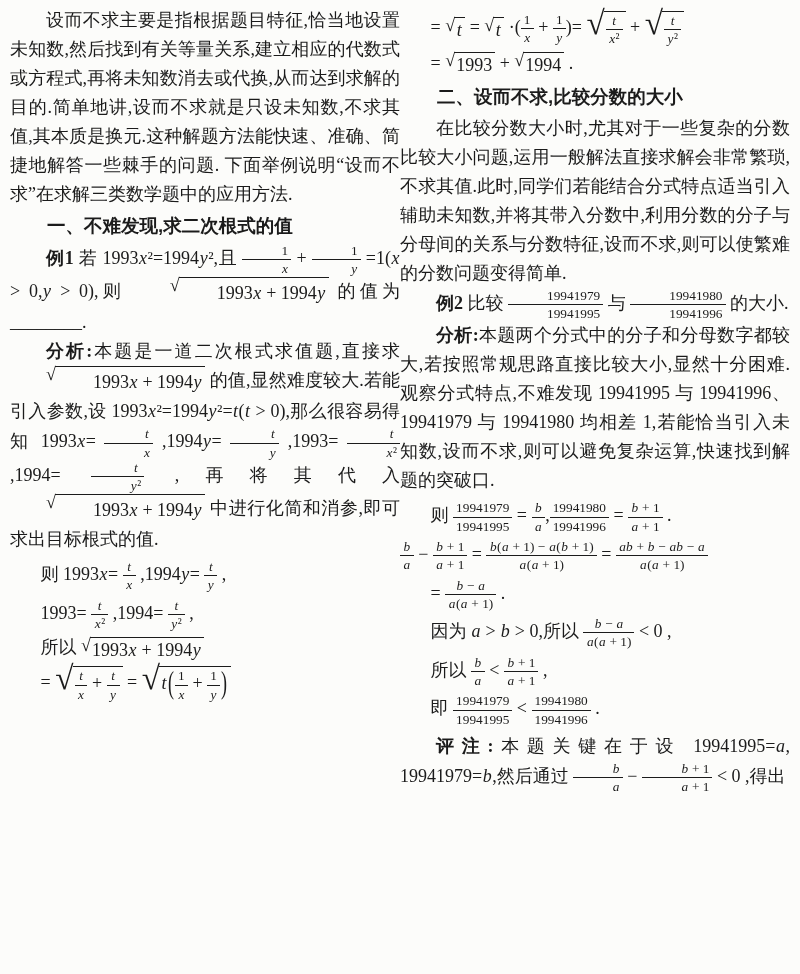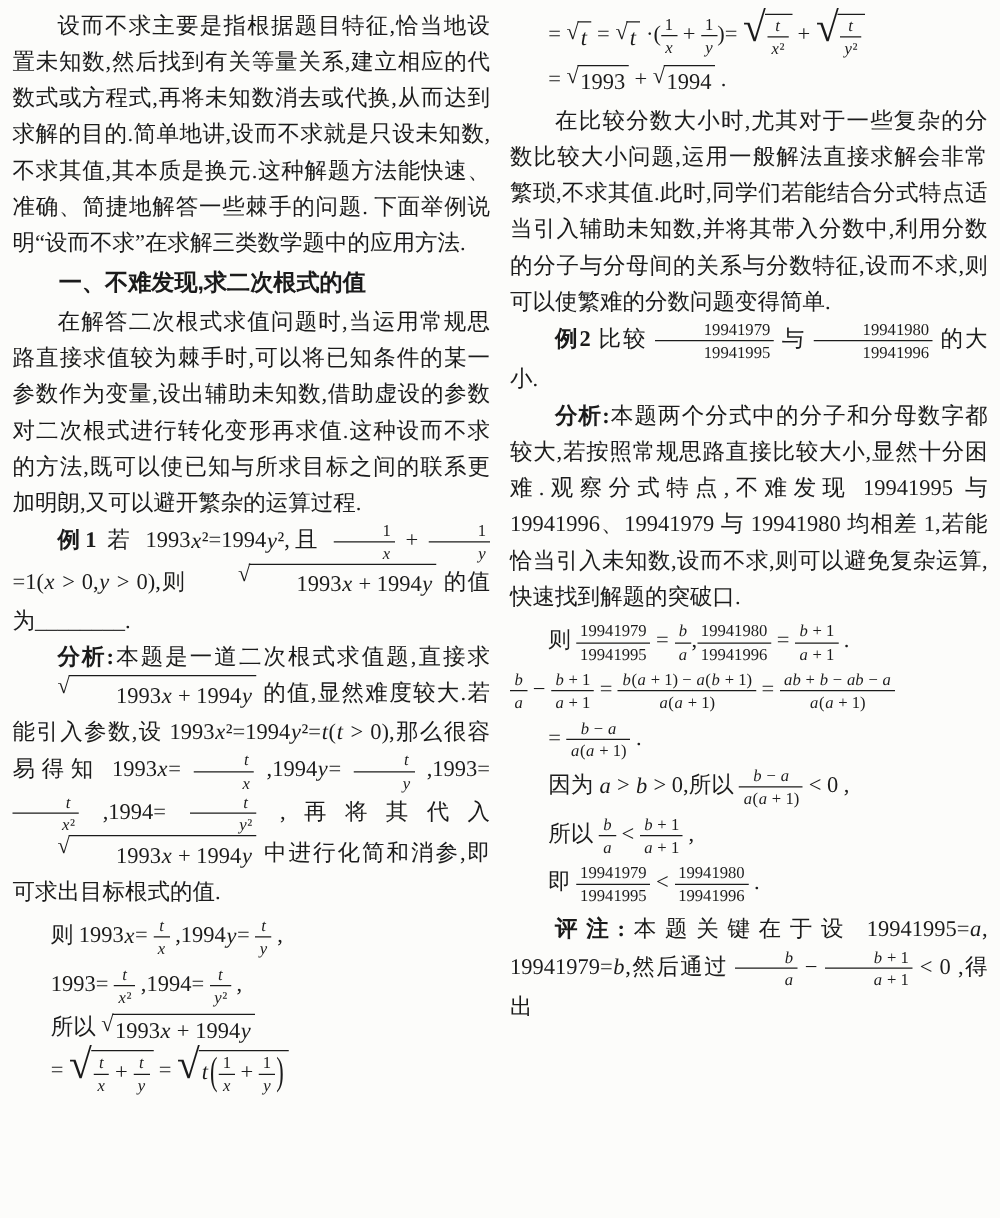--- a/index.html
+++ b/index.html
@@ -2,21 +2,21 @@
 <html lang="zh"><head>
 <meta charset="utf-8">
 <style>
   html,body{margin:0;padding:0;}
   body{
     width:800px;height:974px;overflow:hidden;
     background:#fcfcfa;color:#1b1b1b;
     font-family:"Liberation Serif","DejaVu Serif",serif;
     font-size:18px;
   }
-  .page{display:flex;gap:16px;padding:6px 10px 0 10px;box-sizing:border-box;height:100%;}
+  .page{display:flex;padding:6px 10px 0 10px;box-sizing:border-box;height:100%;}
   .col{flex:1;min-width:0;}
   .para{margin:0;text-indent:2em;text-align:justify;line-height:29px;}
   .head{
     margin:2px 0;text-indent:2em;
     font-family:"Liberation Sans","DejaVu Sans",sans-serif;
     font-size:18.5px;font-weight:bold;line-height:30px;
   }
   .math-line{margin:5px 0 5px 1.7em;line-height:1.25;white-space:nowrap;}
   .math-line.flush{margin-left:0;}
   .lbl{font-weight:bold;}
@@ -30,21 +30,20 @@
   .sqrt.tall .sign{font-size:1.85em;line-height:0.72;transform:translateY(0);}
   .bigp{display:inline-block;transform:scaleY(1.75);padding:0 1px;}
 </style>
 </head>
 <body style="background: rgb(252, 252, 250); color: rgb(27, 27, 27);">
 
 <div class="page">
   <div class="col" id="col-left">
       <p class="para">设而不求主要是指根据题目特征,恰当地设置未知数,然后找到有关等量关系,建立相应的代数式或方程式,再将未知数消去或代换,从而达到求解的目的.简单地讲,设而不求就是只设未知数,不求其值,其本质是换元.这种解题方法能快速、准确、简捷地解答一些棘手的问题. 下面举例说明“设而不求”在求解三类数学题中的应用方法.</p>
       <h3 class="head">一、不难发现,求二次根式的值</h3>
-      <p class="para">在解答二次根式求值问题时,当运用常规思路直接求值较为棘手时,可以将已知条件的某一参数作为变量,设出辅助未知数,借助虚设的参数对二次根式进行转化变形再求值.这种设而不求的方法,既可以使已知与所求目标之间的联系更加明朗,又可以避开繁杂的运算过程.</p>
       <p class="para"><span class="lbl">例1</span>  若 1993<i class="v">x</i>²=1994<i class="v">y</i>²,且 <span class="frac"><span class="num">1</span><span class="den"><i class="v">x</i></span></span> + <span class="frac"><span class="num">1</span><span class="den"><i class="v">y</i></span></span> =1(<i class="v">x</i> &gt; 0,<i class="v">y</i> &gt; 0),则 <span class="sqrt">
           <span class="sign">√</span>
           <span class="rad">1993<i class="v">x</i> + 1994<i class="v">y</i></span>
         </span> 的值为________.</p>
       <p class="para"><span class="lbl">分析:</span>本题是一道二次根式求值题,直接求 <span class="sqrt">
           <span class="sign">√</span>
           <span class="rad">1993<i class="v">x</i> + 1994<i class="v">y</i></span>
         </span> 的值,显然难度较大.若能引入参数,设 1993<i class="v">x</i>²=1994<i class="v">y</i>²=<i class="v">t</i>(<i class="v">t</i> &gt; 0),那么很容易得知 1993<i class="v">x</i>= <span class="frac"><span class="num"><i class="v">t</i></span><span class="den"><i class="v">x</i></span></span> ,1994<i class="v">y</i>= <span class="frac"><span class="num"><i class="v">t</i></span><span class="den"><i class="v">y</i></span></span> ,1993= <span class="frac"><span class="num"><i class="v">t</i></span><span class="den"><i class="v">x</i>²</span></span> ,1994= <span class="frac"><span class="num"><i class="v">t</i></span><span class="den"><i class="v">y</i>²</span></span> ,再将其代入 <span class="sqrt">
           <span class="sign">√</span>
           <span class="rad">1993<i class="v">x</i> + 1994<i class="v">y</i></span>
@@ -77,20 +76,21 @@
           <span class="sign">√</span>
           <span class="rad"><span class="frac"><span class="num"><i class="v">t</i></span><span class="den"><i class="v">y</i>²</span></span></span>
         </span></div>
       <div class="math-line">= <span class="sqrt">
           <span class="sign">√</span>
           <span class="rad">1993</span>
         </span> + <span class="sqrt">
           <span class="sign">√</span>
           <span class="rad">1994</span>
         </span> .</div>
+      <h3 class="head">二、设而不求,比较分数的大小</h3>
       <p class="para">在比较分数大小时,尤其对于一些复杂的分数比较大小问题,运用一般解法直接求解会非常繁琐,不求其值.此时,同学们若能结合分式特点适当引入辅助未知数,并将其带入分数中,利用分数的分子与分母间的关系与分数特征,设而不求,则可以使繁难的分数问题变得简单.</p>
       <p class="para"><span class="lbl">例2</span>  比较 <span class="frac"><span class="num">19941979</span><span class="den">19941995</span></span> 与 <span class="frac"><span class="num">19941980</span><span class="den">19941996</span></span> 的大小.</p>
       <p class="para"><span class="lbl">分析:</span>本题两个分式中的分子和分母数字都较大,若按照常规思路直接比较大小,显然十分困难.观察分式特点,不难发现 19941995 与 19941996、19941979 与 19941980 均相差 1,若能恰当引入未知数,设而不求,则可以避免复杂运算,快速找到解题的突破口.</p>
       <div class="math-line">则 <span class="frac"><span class="num">19941979</span><span class="den">19941995</span></span> = <span class="frac"><span class="num"><i class="v">b</i></span><span class="den"><i class="v">a</i></span></span>,<span class="frac"><span class="num">19941980</span><span class="den">19941996</span></span> = <span class="frac"><span class="num"><i class="v">b</i> + 1</span><span class="den"><i class="v">a</i> + 1</span></span> .</div>
       <div class="math-line flush"><span class="frac"><span class="num"><i class="v">b</i></span><span class="den"><i class="v">a</i></span></span> − <span class="frac"><span class="num"><i class="v">b</i> + 1</span><span class="den"><i class="v">a</i> + 1</span></span> = <span class="frac"><span class="num"><i class="v">b</i>(<i class="v">a</i> + 1) − <i class="v">a</i>(<i class="v">b</i> + 1)</span><span class="den"><i class="v">a</i>(<i class="v">a</i> + 1)</span></span> = <span class="frac"><span class="num"><i class="v">ab</i> + <i class="v">b</i> − <i class="v">ab</i> − <i class="v">a</i></span><span class="den"><i class="v">a</i>(<i class="v">a</i> + 1)</span></span></div>
       <div class="math-line">= <span class="frac"><span class="num"><i class="v">b</i> − <i class="v">a</i></span><span class="den"><i class="v">a</i>(<i class="v">a</i> + 1)</span></span> .</div>
       <div class="math-line">因为 <i class="v">a</i> &gt; <i class="v">b</i> &gt; 0,所以 <span class="frac"><span class="num"><i class="v">b</i> − <i class="v">a</i></span><span class="den"><i class="v">a</i>(<i class="v">a</i> + 1)</span></span> &lt; 0 ,</div>
       <div class="math-line">所以 <span class="frac"><span class="num"><i class="v">b</i></span><span class="den"><i class="v">a</i></span></span> &lt; <span class="frac"><span class="num"><i class="v">b</i> + 1</span><span class="den"><i class="v">a</i> + 1</span></span> ,</div>
       <div class="math-line">即 <span class="frac"><span class="num">19941979</span><span class="den">19941995</span></span> &lt; <span class="frac"><span class="num">19941980</span><span class="den">19941996</span></span> .</div>
       <p class="para"><span class="lbl">评注:</span>本题关键在于设 19941995=<i class="v">a</i>, 19941979=<i class="v">b</i>,然后通过 <span class="frac"><span class="num"><i class="v">b</i></span><span class="den"><i class="v">a</i></span></span> − <span class="frac"><span class="num"><i class="v">b</i> + 1</span><span class="den"><i class="v">a</i> + 1</span></span> &lt; 0 ,得出</p>

